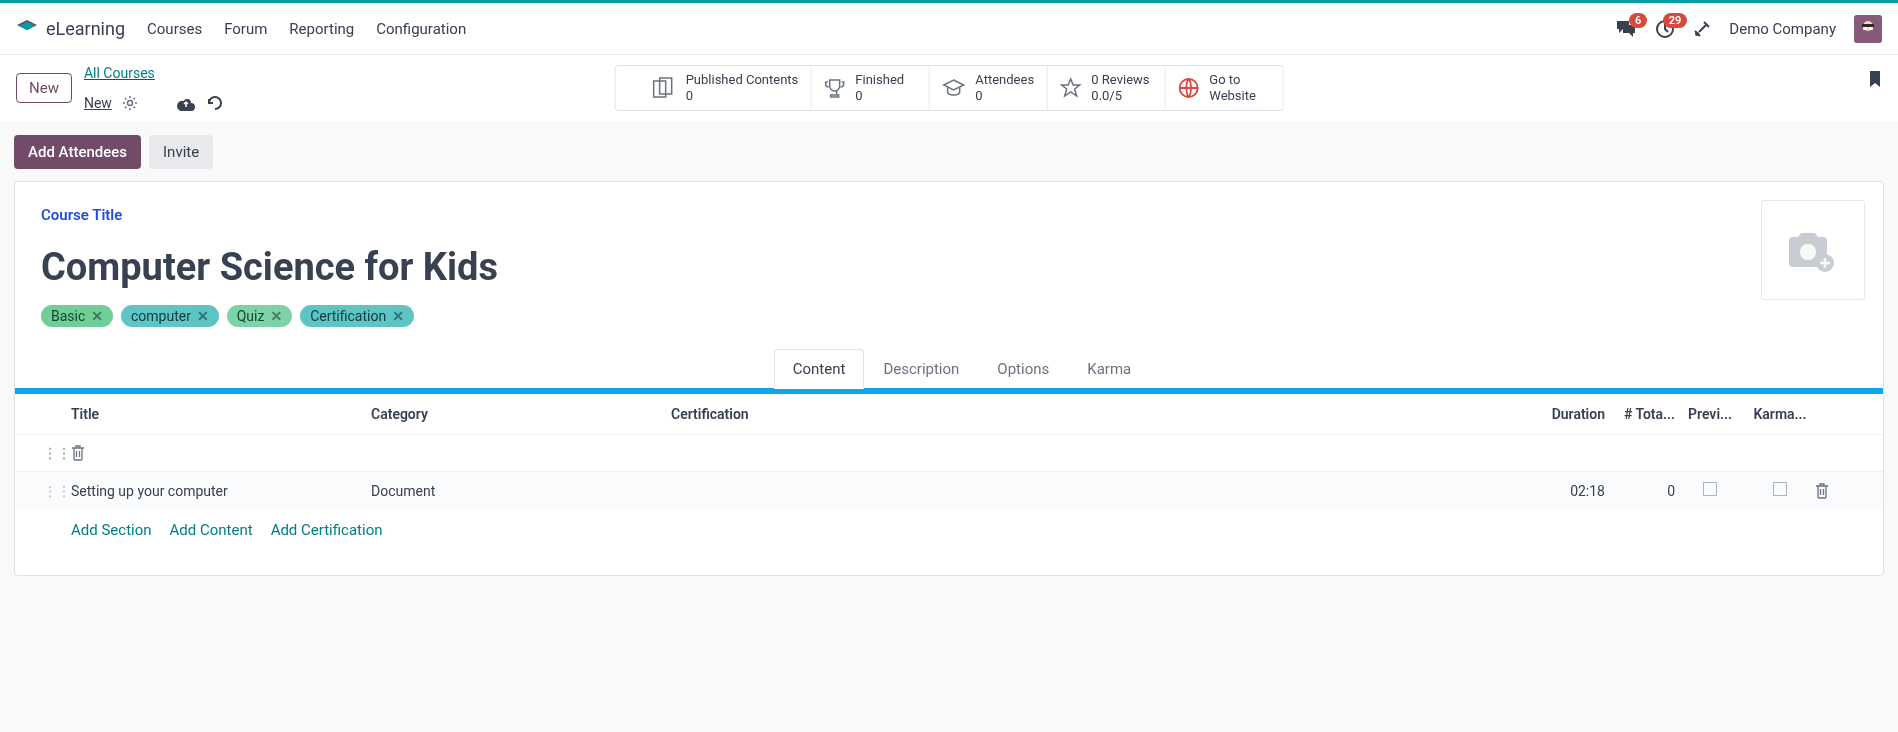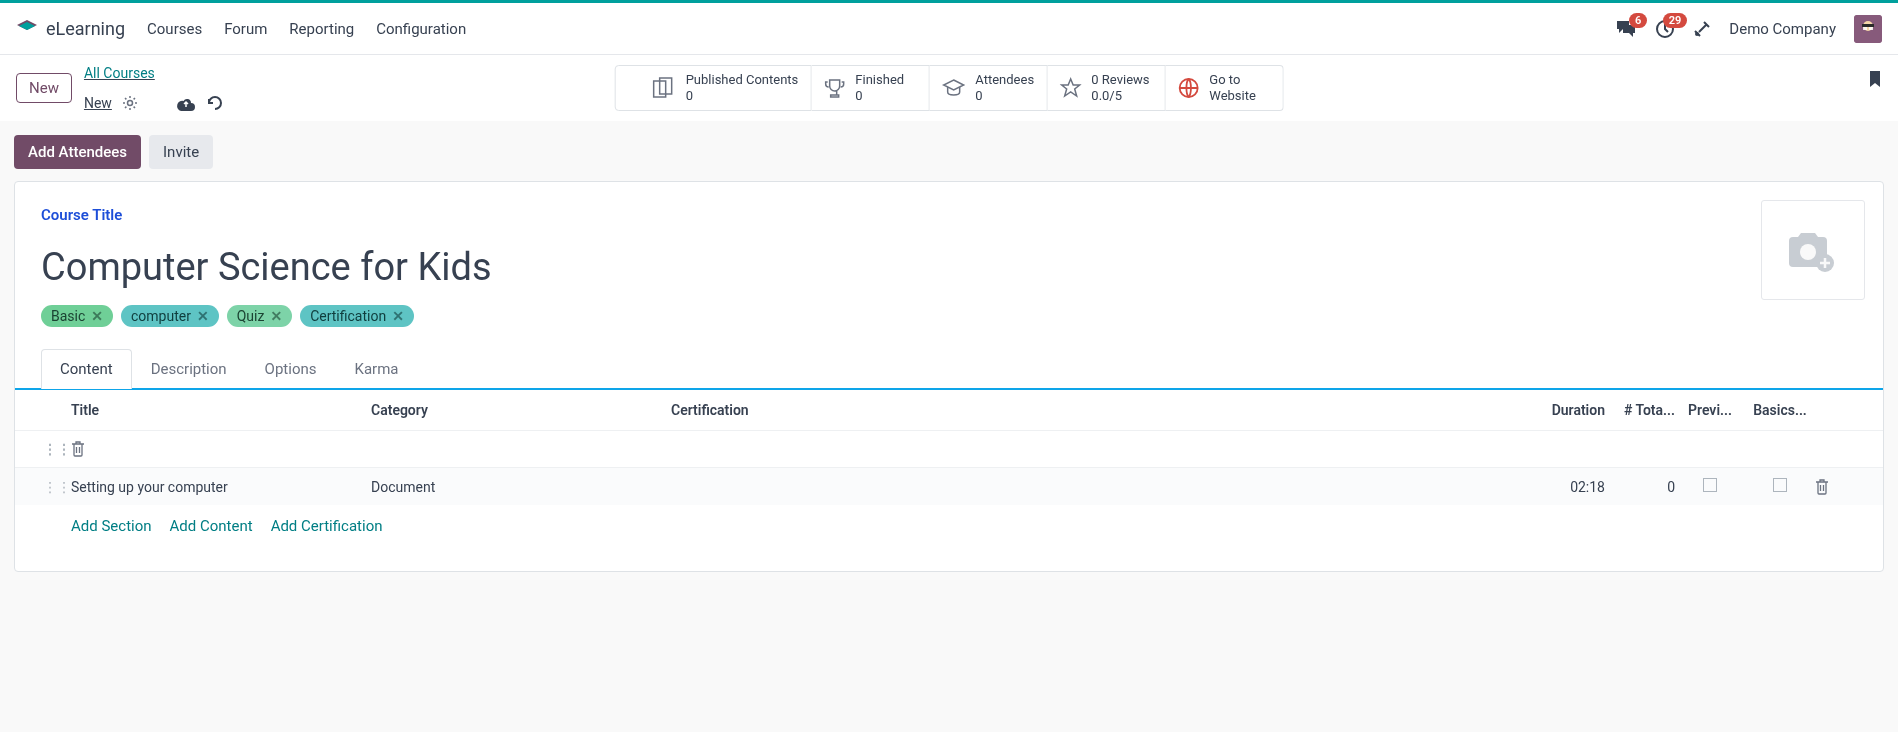--- a/index.html
+++ b/index.html
@@ -26,30 +26,30 @@
   .stat-box:first-child{border-radius:4px 0 0 4px;padding-left:36px;}
   .stat-box:last-child{border-radius:0 4px 4px 0;}
   .stat-text{display:flex;flex-direction:column;font-size:13px;color:#374151;line-height:1.2;}
   .bookmark-right{position:absolute;right:16px;top:14px;}
   .content-area{padding:14px;}
   .action-btns{display:flex;gap:8px;margin-bottom:12px;}
   .btn-primary{background:#714b67;color:#fff;border:none;padding:8px 14px;border-radius:4px;font-size:15px;cursor:pointer;font-weight:500;}
   .btn-secondary{background:#e7e9ed;color:#374151;border:none;padding:8px 14px;border-radius:4px;font-size:15px;cursor:pointer;}
   .card{background:#fff;border:1px solid #dee2e6;border-radius:4px;padding:24px 26px;}
   .course-label{font-weight:600;font-size:15px;margin-bottom:21px;color:#1d4ed8;}
-  .course-title{font-size:38px;color:#374151;margin-bottom:16px;font-weight:400;}
+  .course-title{font-size:38px;color:#374151;margin-bottom:16px;font-weight:700;}
   .tags{display:flex;gap:8px;margin-bottom:22px;}
   .tag{border-radius:14px;padding:3px 10px;font-size:14px;display:flex;align-items:center;gap:6px;}
   .tag .x{font-weight:600;cursor:pointer;opacity:.6;}
   .tag-green{background:#6fcf97;color:#1b4332;}
   .tag-teal{background:#5ec4c4;color:#0f3d3d;}
   .tag-mint{background:#7dd3a8;color:#1b4332;}
   .tag-cyan{background:#5ec4c4;color:#0f3d3d;}
   .img-placeholder{position:absolute;right:40px;top:196px;width:104px;height:100px;border:1px solid #e5e7eb;border-radius:3px;display:flex;align-items:center;justify-content:center;}
-  .tabs{display:flex;border-bottom:2px solid #0ea5e9;margin:0 -26px;}
+  .tabs{display:flex;border-bottom:6px solid #0ea5e9;margin:0 -26px;justify-content:center;}
   .tabs-inner{display:flex;margin-left:26px;}
   .tab{padding:10px 18px;border:1px solid transparent;border-bottom:none;cursor:pointer;color:#6b7280;font-size:15px;}
   .tab.active{border-color:#dee2e6;border-radius:4px 4px 0 0;background:#fff;color:#374151;margin-bottom:-1px;}
   .table{width:100%;margin:0 -26px;width:calc(100% + 52px);}
   .thead{display:flex;padding:12px 28px;font-weight:600;color:#374151;}
   .col-handle{width:28px;}
   .col-title{flex:0 0 300px;}
   .col-category{flex:0 0 300px;}
   .col-cert{flex:1;}
   .col-duration{flex:0 0 90px;text-align:right;}
@@ -266,21 +266,21 @@
 
     <div class="table">
       <div class="thead">
         <div class="col-handle"></div>
         <div class="col-title">Title</div>
         <div class="col-category">Category</div>
         <div class="col-cert">Certification</div>
         <div class="col-duration">Duration</div>
         <div class="col-total"># Tota...</div>
         <div class="col-previ">Previ...</div>
-        <div class="col-publi">Basics...</div>
+        <div class="col-publi">Karma...</div>
         <div class="col-trash"></div>
       </div>
 
       <div class="section-row">
         <div class="col-handle drag-handle">⋮⋮</div>
         <div class="col-trash">
             <svg width="14" height="16" viewBox="0 0 14 16">
               <path d="M1 3h12M5 3V1h4v2M3 3v11a1 1 0 001 1h6a1 1 0 001-1V3M5.5 6v6M8.5 6v6" fill="none" stroke="#6b7280" stroke-width="1.3"></path>
             </svg>
           </div>

